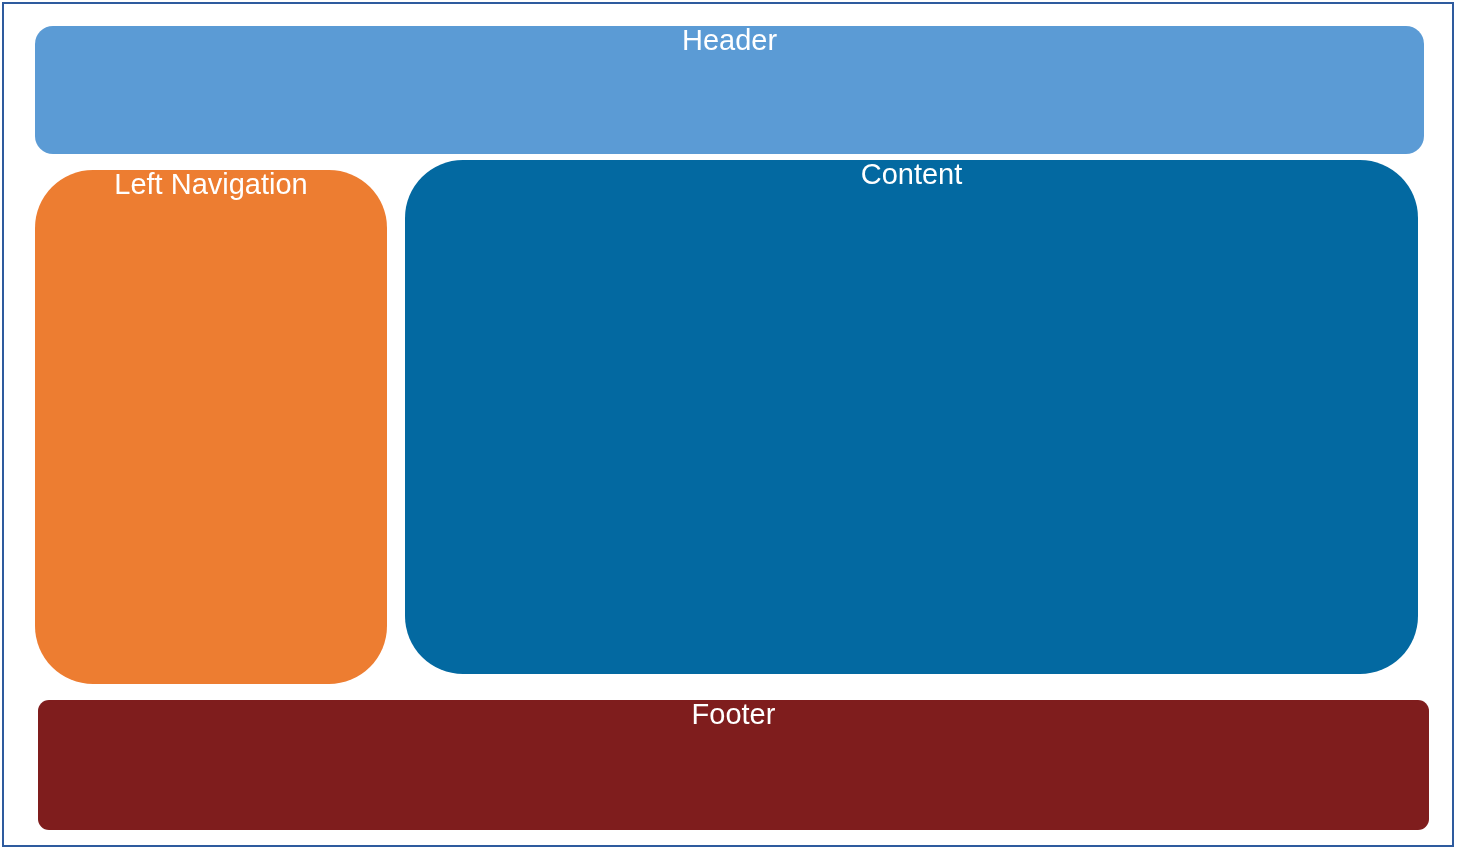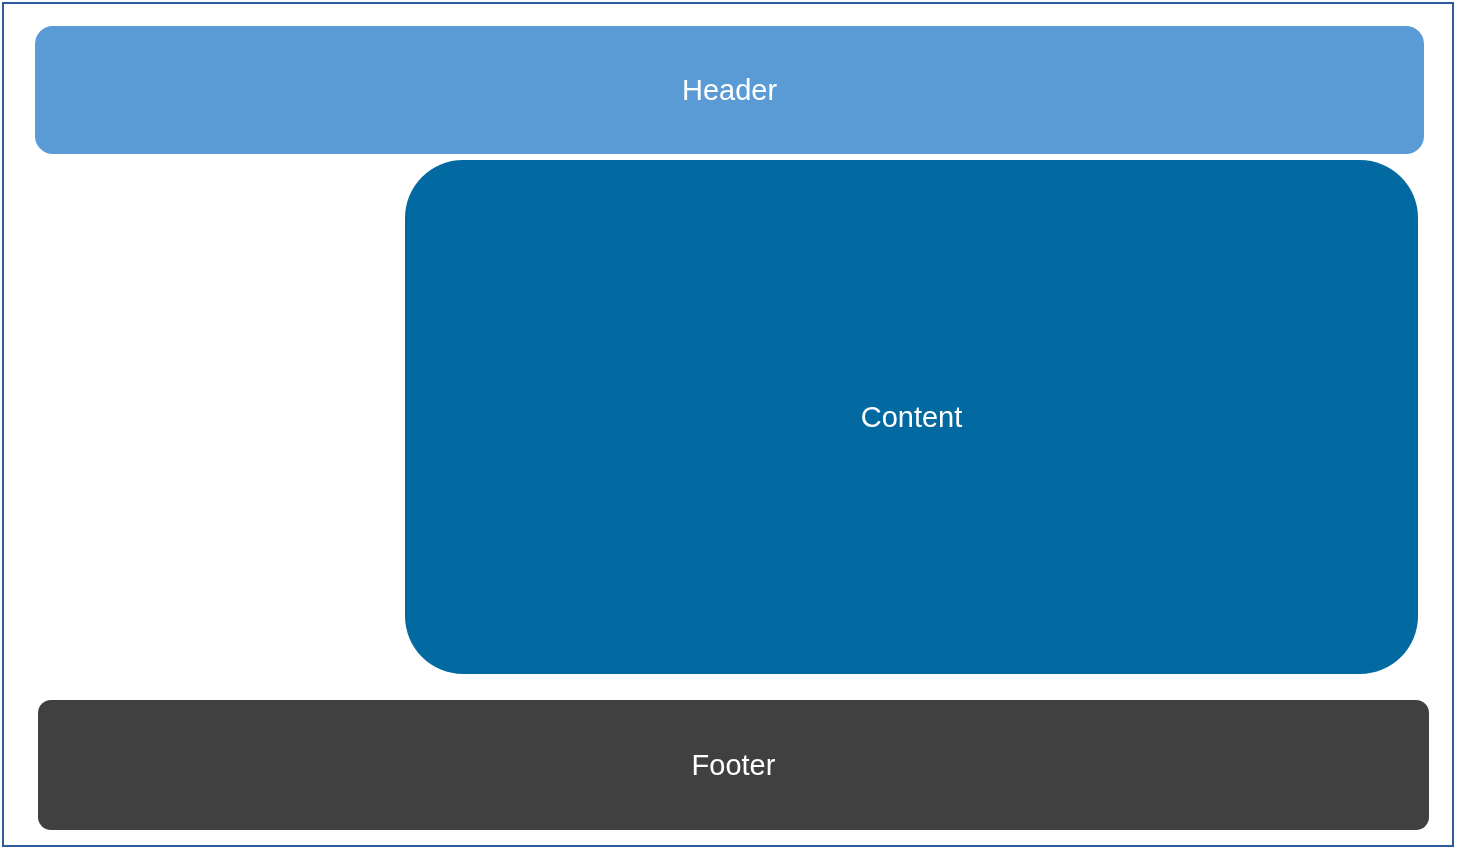--- a/index.html
+++ b/index.html
@@ -20,21 +20,20 @@
     top: 2px;
     width: 1452px;
     height: 845px;
     background: #ffffff;
     border: 2px solid #2e5b9e;
     box-sizing: border-box;
   }
   .box {
     position: absolute;
     display: flex;
-    align-items: center;
     justify-content: center;
     color: #ffffff;
     font-size: 29px;
     line-height: 1;
     box-sizing: border-box;
   }
   .box .label {
     white-space: nowrap;
   }
   .block-header {
@@ -68,22 +67,25 @@
 </style>
 </head>
 <body>
 
 <div class="canvas">
 
   <div class="box block-header" style="background: rgb(91, 155, 213);">
     <span class="label">Header</span>
   </div>
 
+  <div class="box block-leftnav" style="background: rgb(237, 125, 49);">
+    <span class="label">Left Navigation</span>
+  </div>
 
   <div class="box block-content" style="background: #0369a1;">
     <span class="label">Content</span>
   </div>
 
-  <div class="box block-footer" style="background: #404040;">
+  <div class="box block-footer" style="background: #7f1d1d; border-radius: 11px;">
     <span class="label">Footer</span>
   </div>
 
 </div>
 
 </body></html>

